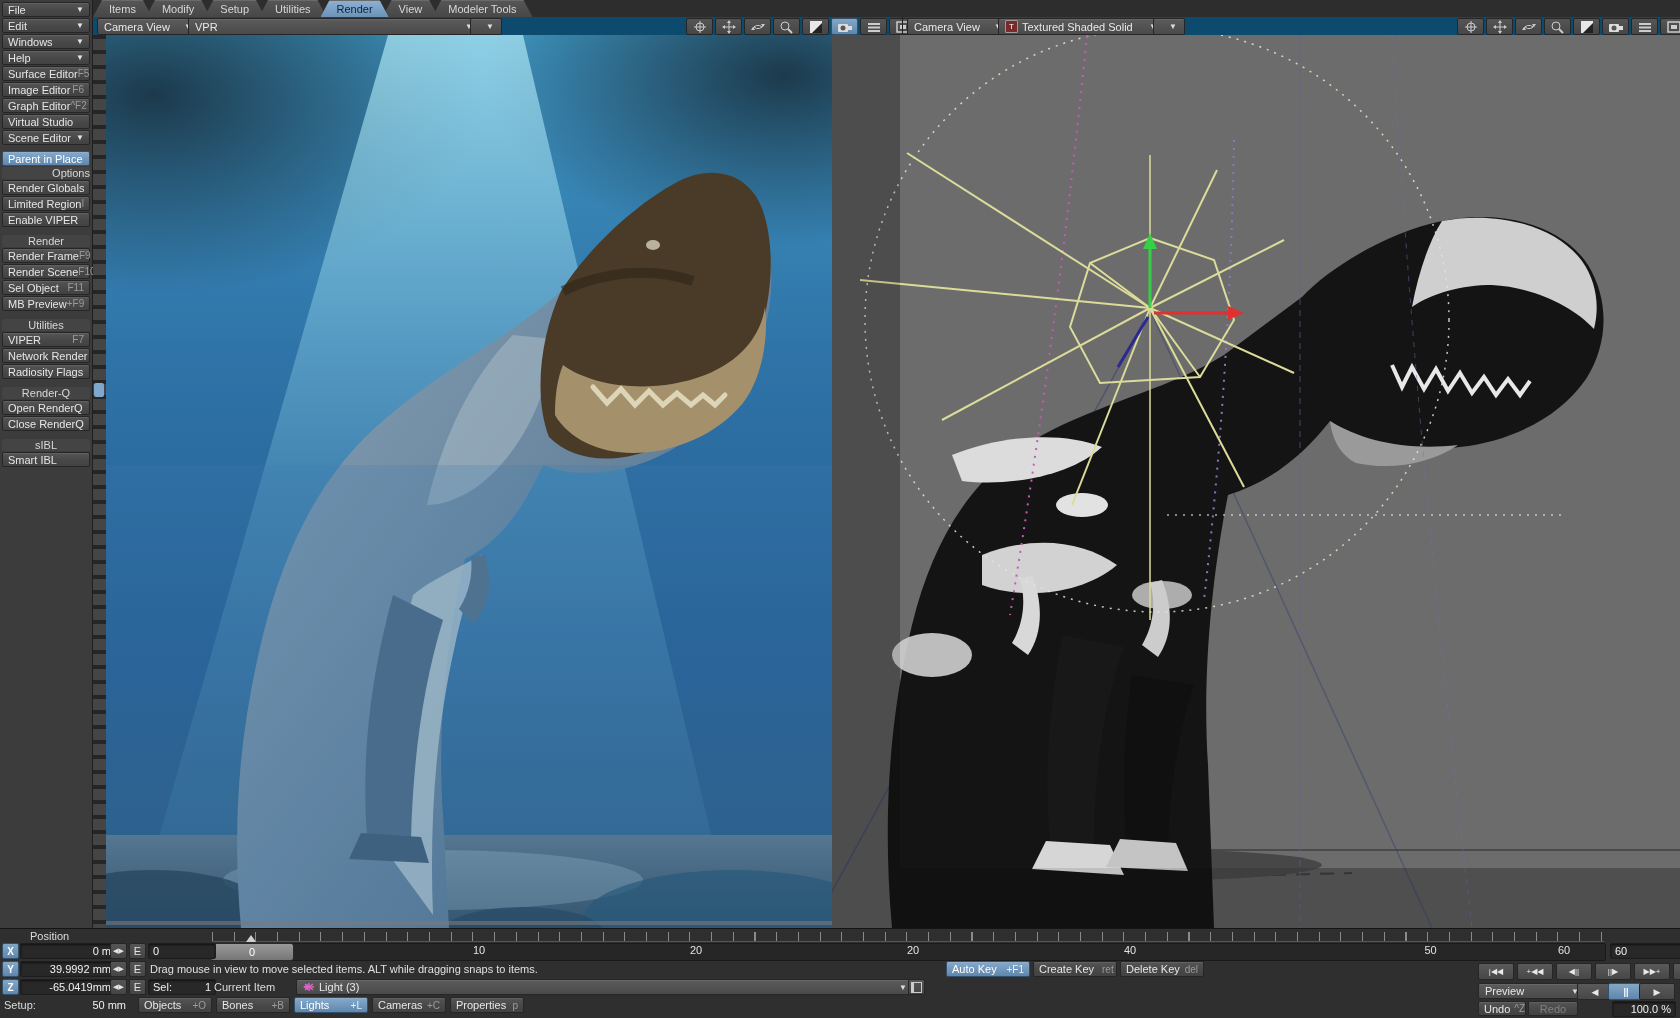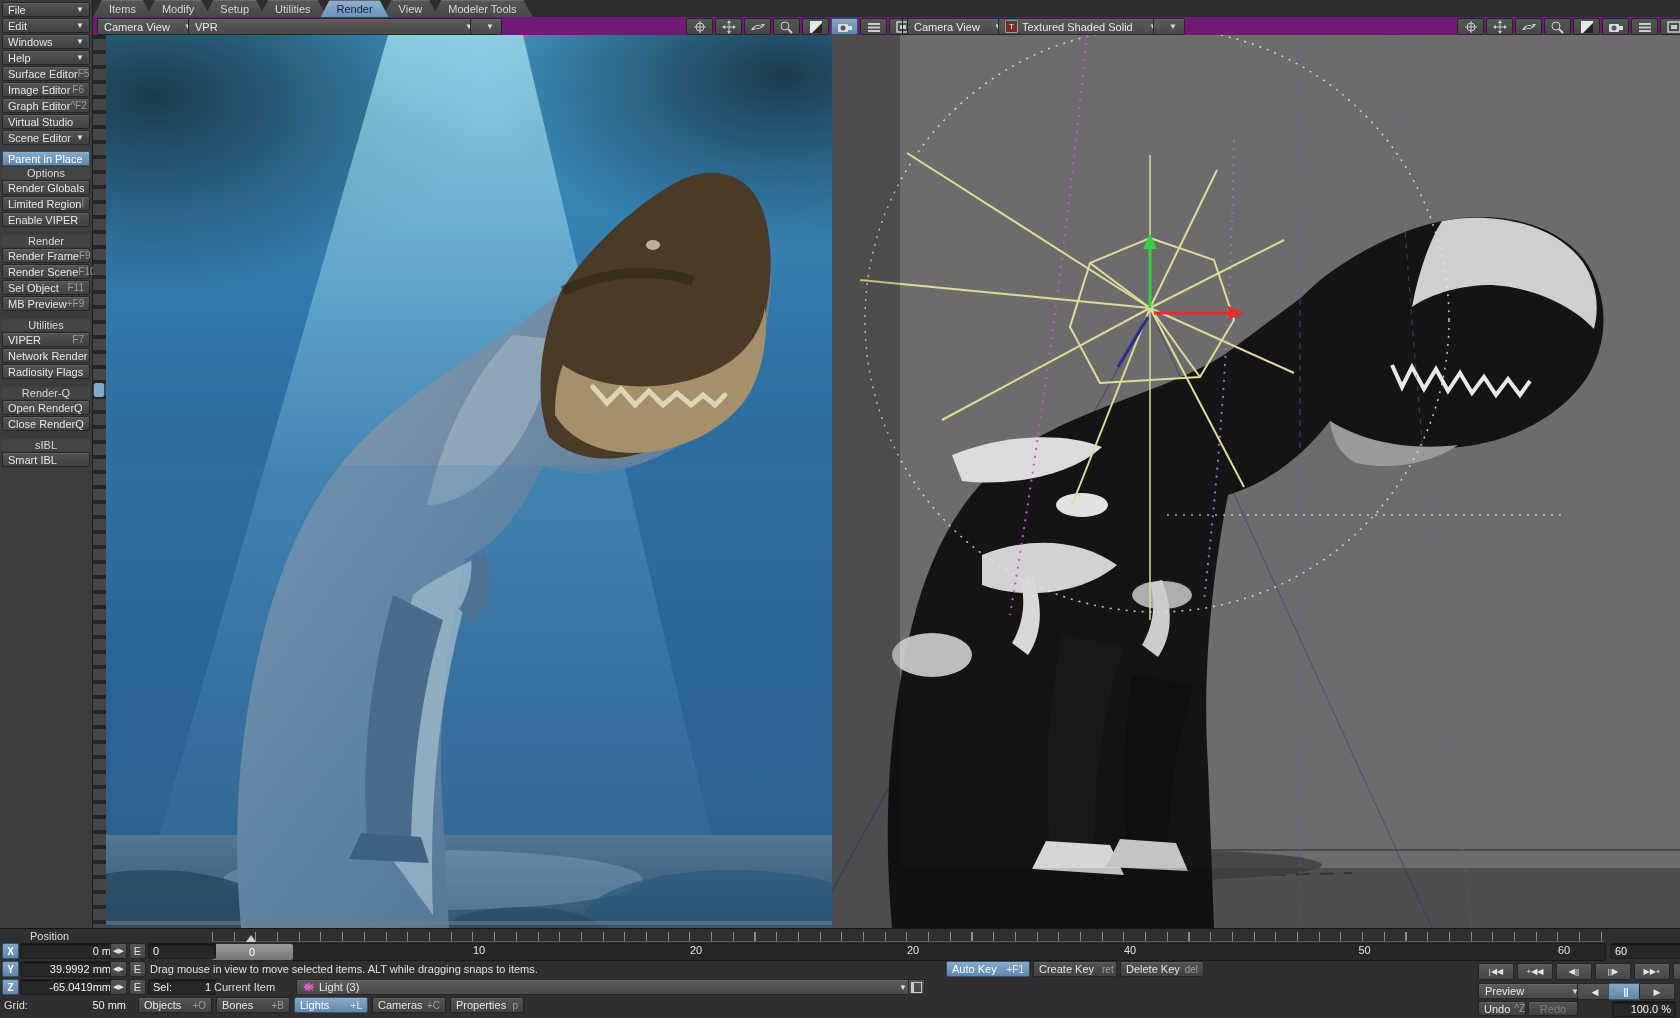--- a/index.html
+++ b/index.html
@@ -32,21 +32,21 @@
       background:linear-gradient(180deg,#84a7c6,#5e86ac);border:1px solid #34506b;
       border-radius:2px;color:#fff;font-weight:bold;font-size:10px;}
   
   #tabbar{left:93px;top:0;width:1587px;height:17px;background:#2d2d2d;display:flex;align-items:center;}
   .tab{height:16px;line-height:16px;padding:0 16px;margin-right:-6px;color:#d8d8d8;
        background:linear-gradient(180deg,#565656,#474747);
        clip-path:polygon(9px 0,calc(100% - 9px) 0,100% 100%,0 100%);
        border-top:1px solid #6a6a6a;}
   .tab.active{background:linear-gradient(180deg,#8cb0d2,#6b93b8);color:#10233a;z-index:2;}
   
-  #vphead{left:93px;top:17px;width:1587px;height:18px;background:#701a75;border-bottom:1px solid #f97316;}
+  #vphead{left:93px;top:17px;width:1587px;height:18px;background:#0c4a6e;border-bottom:1px solid #f97316;}
   .icon{width:25px;height:15px;display:flex;align-items:center;justify-content:center;
         background:linear-gradient(180deg,#555,#464646);border:1px solid #262626;border-radius:2px;}
   .icon.active{background:linear-gradient(180deg,#84a7c6,#5e86ac);border-color:#34506b;}
   .iconrow{display:flex;gap:2px;}
   
   #sidebar{left:0;top:0;width:93px;height:1018px;background:#3c3c3c;border-right:1px solid #1f1f1f;
            padding:1px 2px;box-sizing:border-box;}
   #sidebar .btn{margin:1px 0;}
   
   #vp-left{left:93px;top:35px;width:739px;height:893px;background:#123;overflow:hidden;}
@@ -259,21 +259,21 @@
         </div>
         <div class="btn">
           <span>Scene Editor</span>
           <span style="margin-left:auto;font-size:8px;">▼</span>
         </div>
       </div>
     <div class="btn active" style="margin-top:6px;">
       <span>Parent in Place</span>
     </div>
     <div id="side-sections">
-        <div class="hdr" style="">Options</div>
+        <div class="hdr" style=" text-align: right;">Options</div>
         <div class="btn">
           <span>Render Globals</span>
         </div>
         <div class="btn">
           <span>Limited Region</span>
           <span style="margin-left:auto;color:#9b9b9b;font-size:10px;">l</span>
         </div>
         <div class="btn">
           <span>Enable VIPER</span>
         </div>
@@ -454,21 +454,21 @@
 
     <div class="abs" style="left:212px;top:3px;width:1392px;height:9px;border-bottom:1px solid #555;
          background:repeating-linear-gradient(90deg,#8a8a8a 0 1px,transparent 1px 21.7px);"></div>
 
     <div class="abs" style="left:212px;top:14px;width:1392px;height:16px;background:#262626;border:1px solid #1a1a1a;border-radius:2px;"></div>
     <div id="ruler-numbers">
         <div class="num" style="left: 479px; top: 15px;">10</div>
         <div class="num" style="left: 696px; top: 15px;">20</div>
         <div class="num" style="left: 913px; top: 15px;">20</div>
         <div class="num" style="left: 1130px; top: 15px;">40</div>
-        <div class="num" style="left: 1341px; top: 15px; padding-left: 47px;">50</div>
+        <div class="num" style="left: 1407px; top: 15px; padding-left: 47px;">50</div>
         <div class="num" style="left: 1564px; top: 15px;">60</div>
       </div>
     <div class="abs" style="left:246px;top:6px;width:0;height:0;border-left:5px solid transparent;border-right:5px solid transparent;border-bottom:7px solid #cfcfcf;"></div>
     <div class="abs" style="left:210px;top:14px;width:82px;height:16px;background:linear-gradient(180deg,#9a9a9a,#767676);border:1px solid #2a2a2a;border-radius:3px;display:flex;align-items:center;justify-content:center;color:#fff;">0</div>
     <div class="field abs" style="left:1610px;top:14px;width:64px;">60</div>
 
     <div class="axisbtn abs" style="left:2px;top:14px;">X</div>
     <div class="field right abs" style="left:20px;top:14px;width:86px;">0 m</div>
     <div class="mini abs" style="left:110px;top:14px;">
         <span style="font-size:7px;">◀▶</span>
@@ -505,21 +505,21 @@
           </g>
           <polygon points="0,5 5,2 5,8" fill="#e060c8"></polygon>
         </svg>
       <span>Light (3)</span>
       <span class="arr">▼</span>
     </div>
     <div class="mini abs" style="left:908px;top:50px;">
         <span style="display:block;width:7px;height:9px;border:1px solid #ccc;border-left-width:3px;"></span>
       </div>
 
-    <div class="abs" style="left:4px;top:70px;color:#dcdcdc;">Grid:</div>
+    <div class="abs" style="left:4px;top:70px;color:#dcdcdc;">Setup:</div>
     <div class="abs" style="left:60px;top:70px;width:66px;text-align:right;color:#f0f0f0;">50 mm</div>
     <div id="item-buttons" class="abs" style="left:138px;top:68px;display:flex;gap:4px;">
         <div class="btn" style="width: 62px; height: 14px;">
           <span>Objects</span>
           <span style="margin-left:auto;color:#9b9b9b;font-size:10px;">+O</span>
         </div>
         <div class="btn" style="width: 62px; height: 14px;">
           <span>Bones</span>
           <span style="margin-left:auto;color:#9b9b9b;font-size:10px;">+B</span>
         </div>

